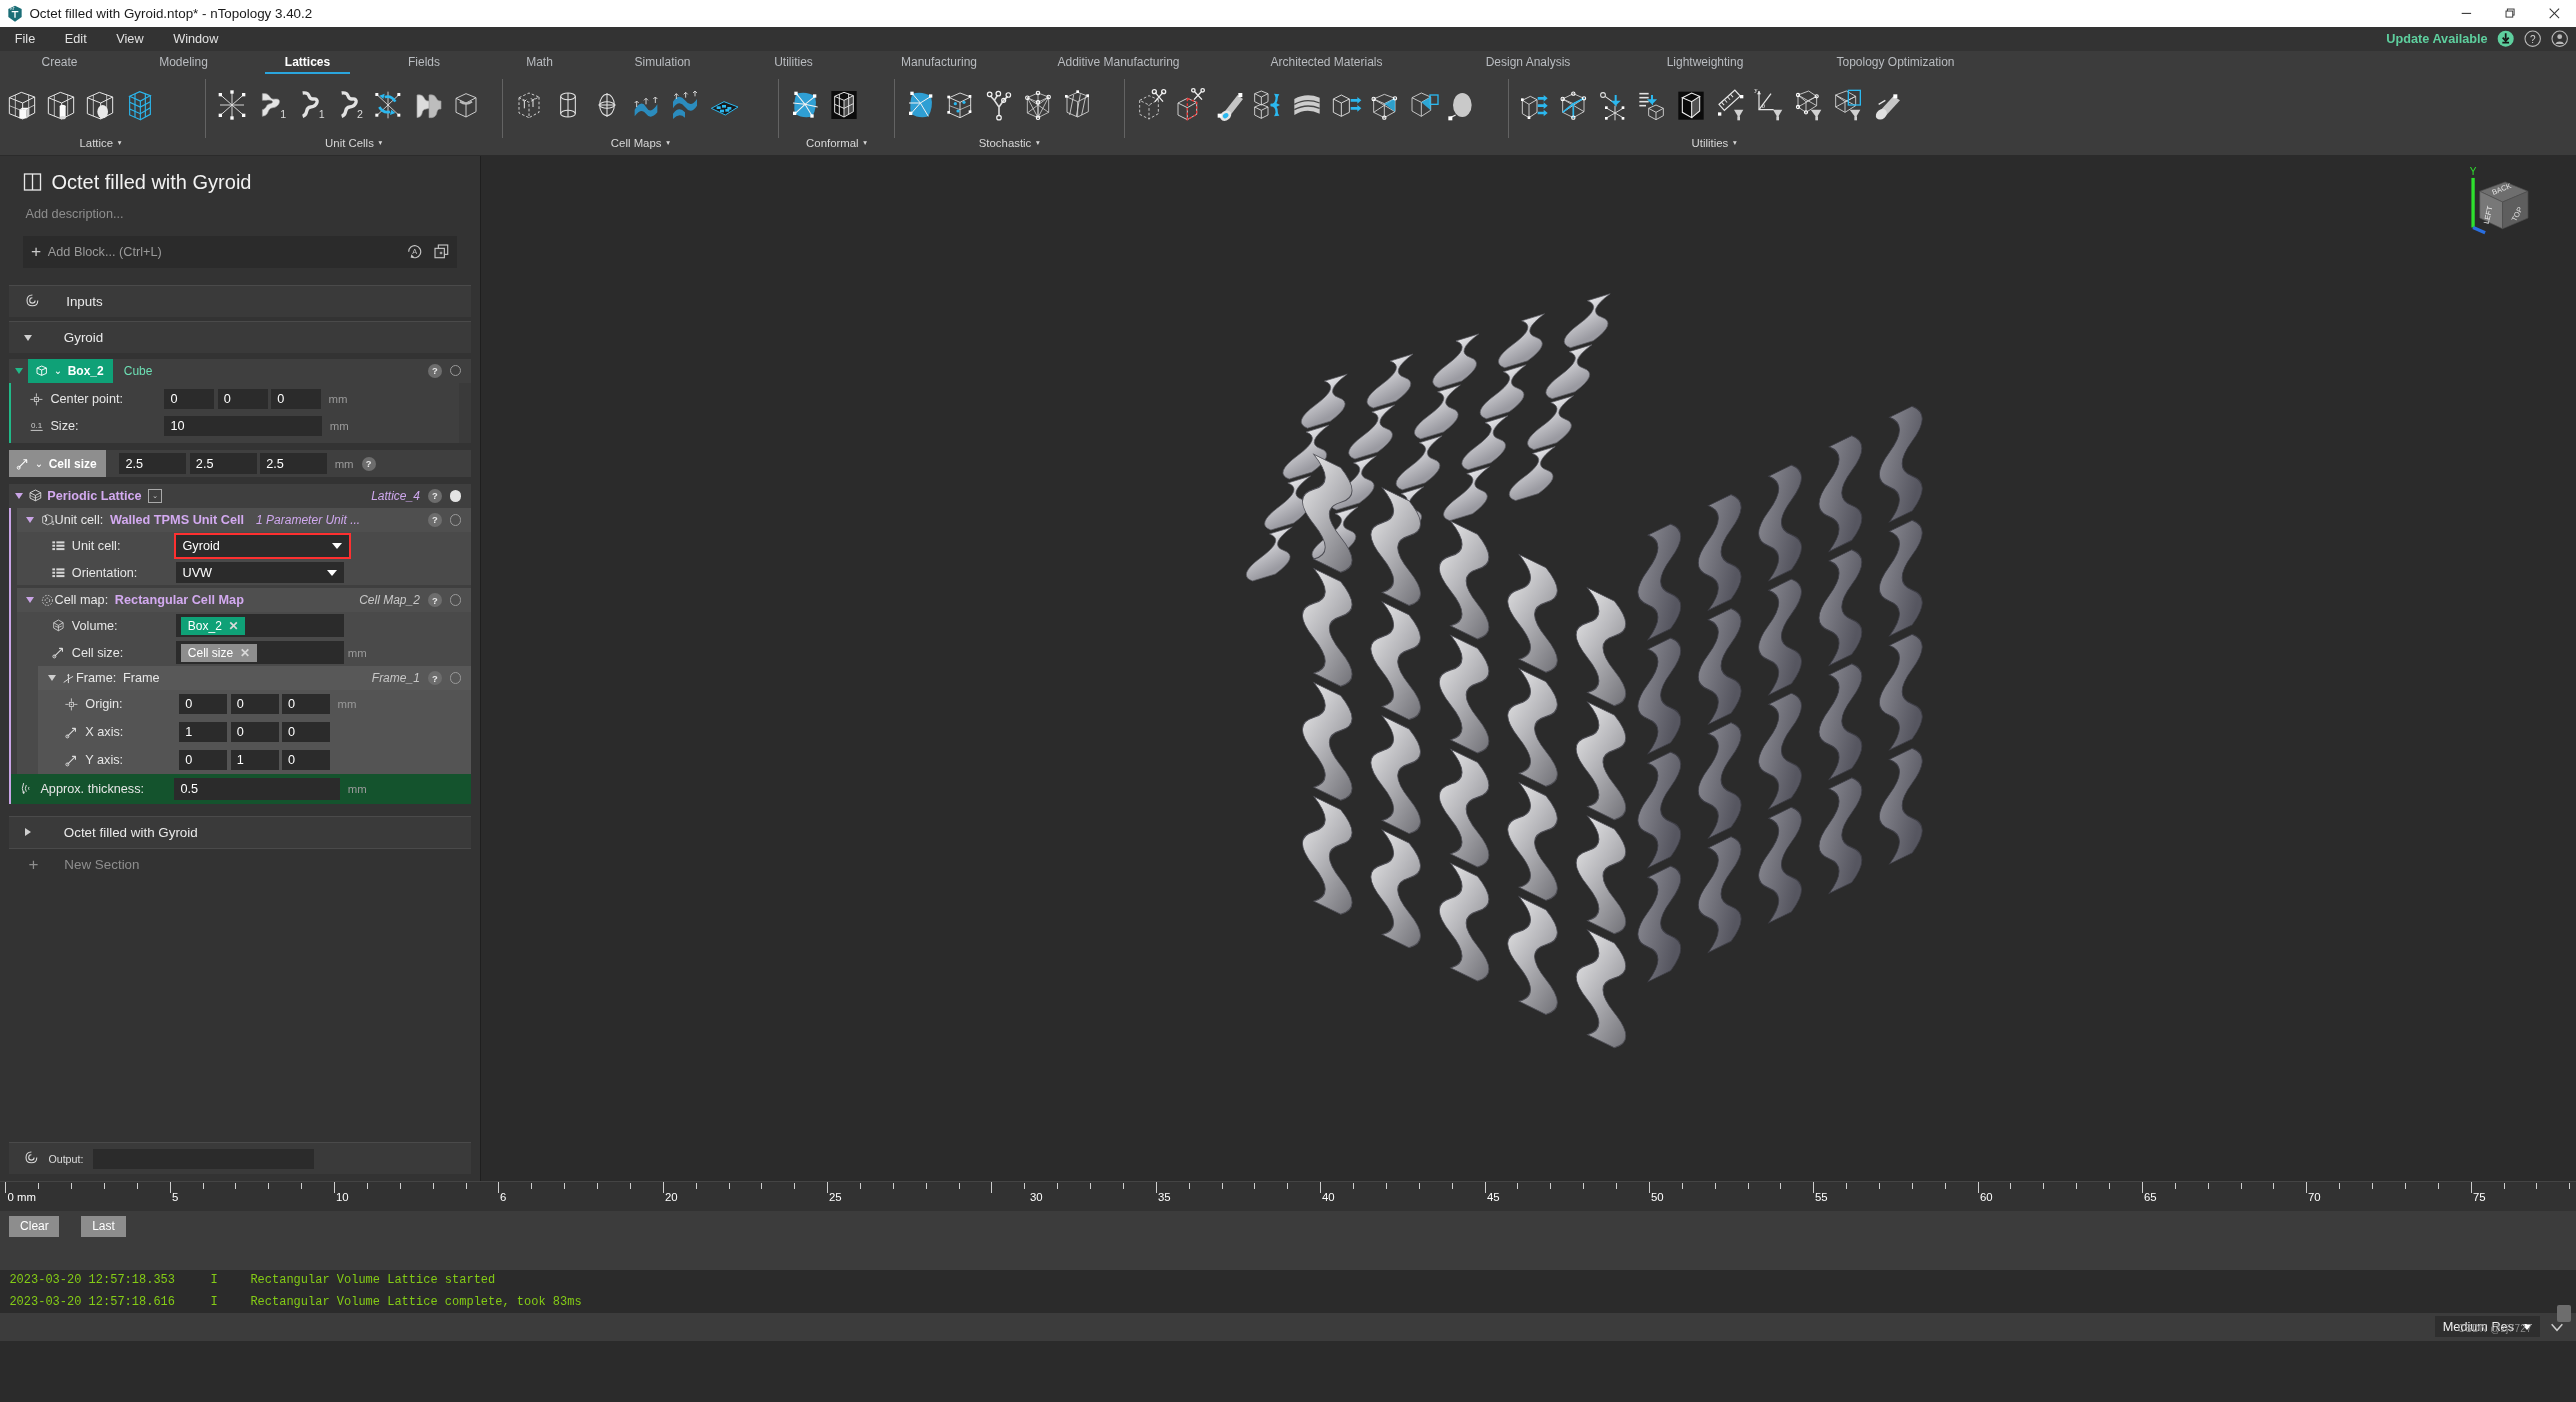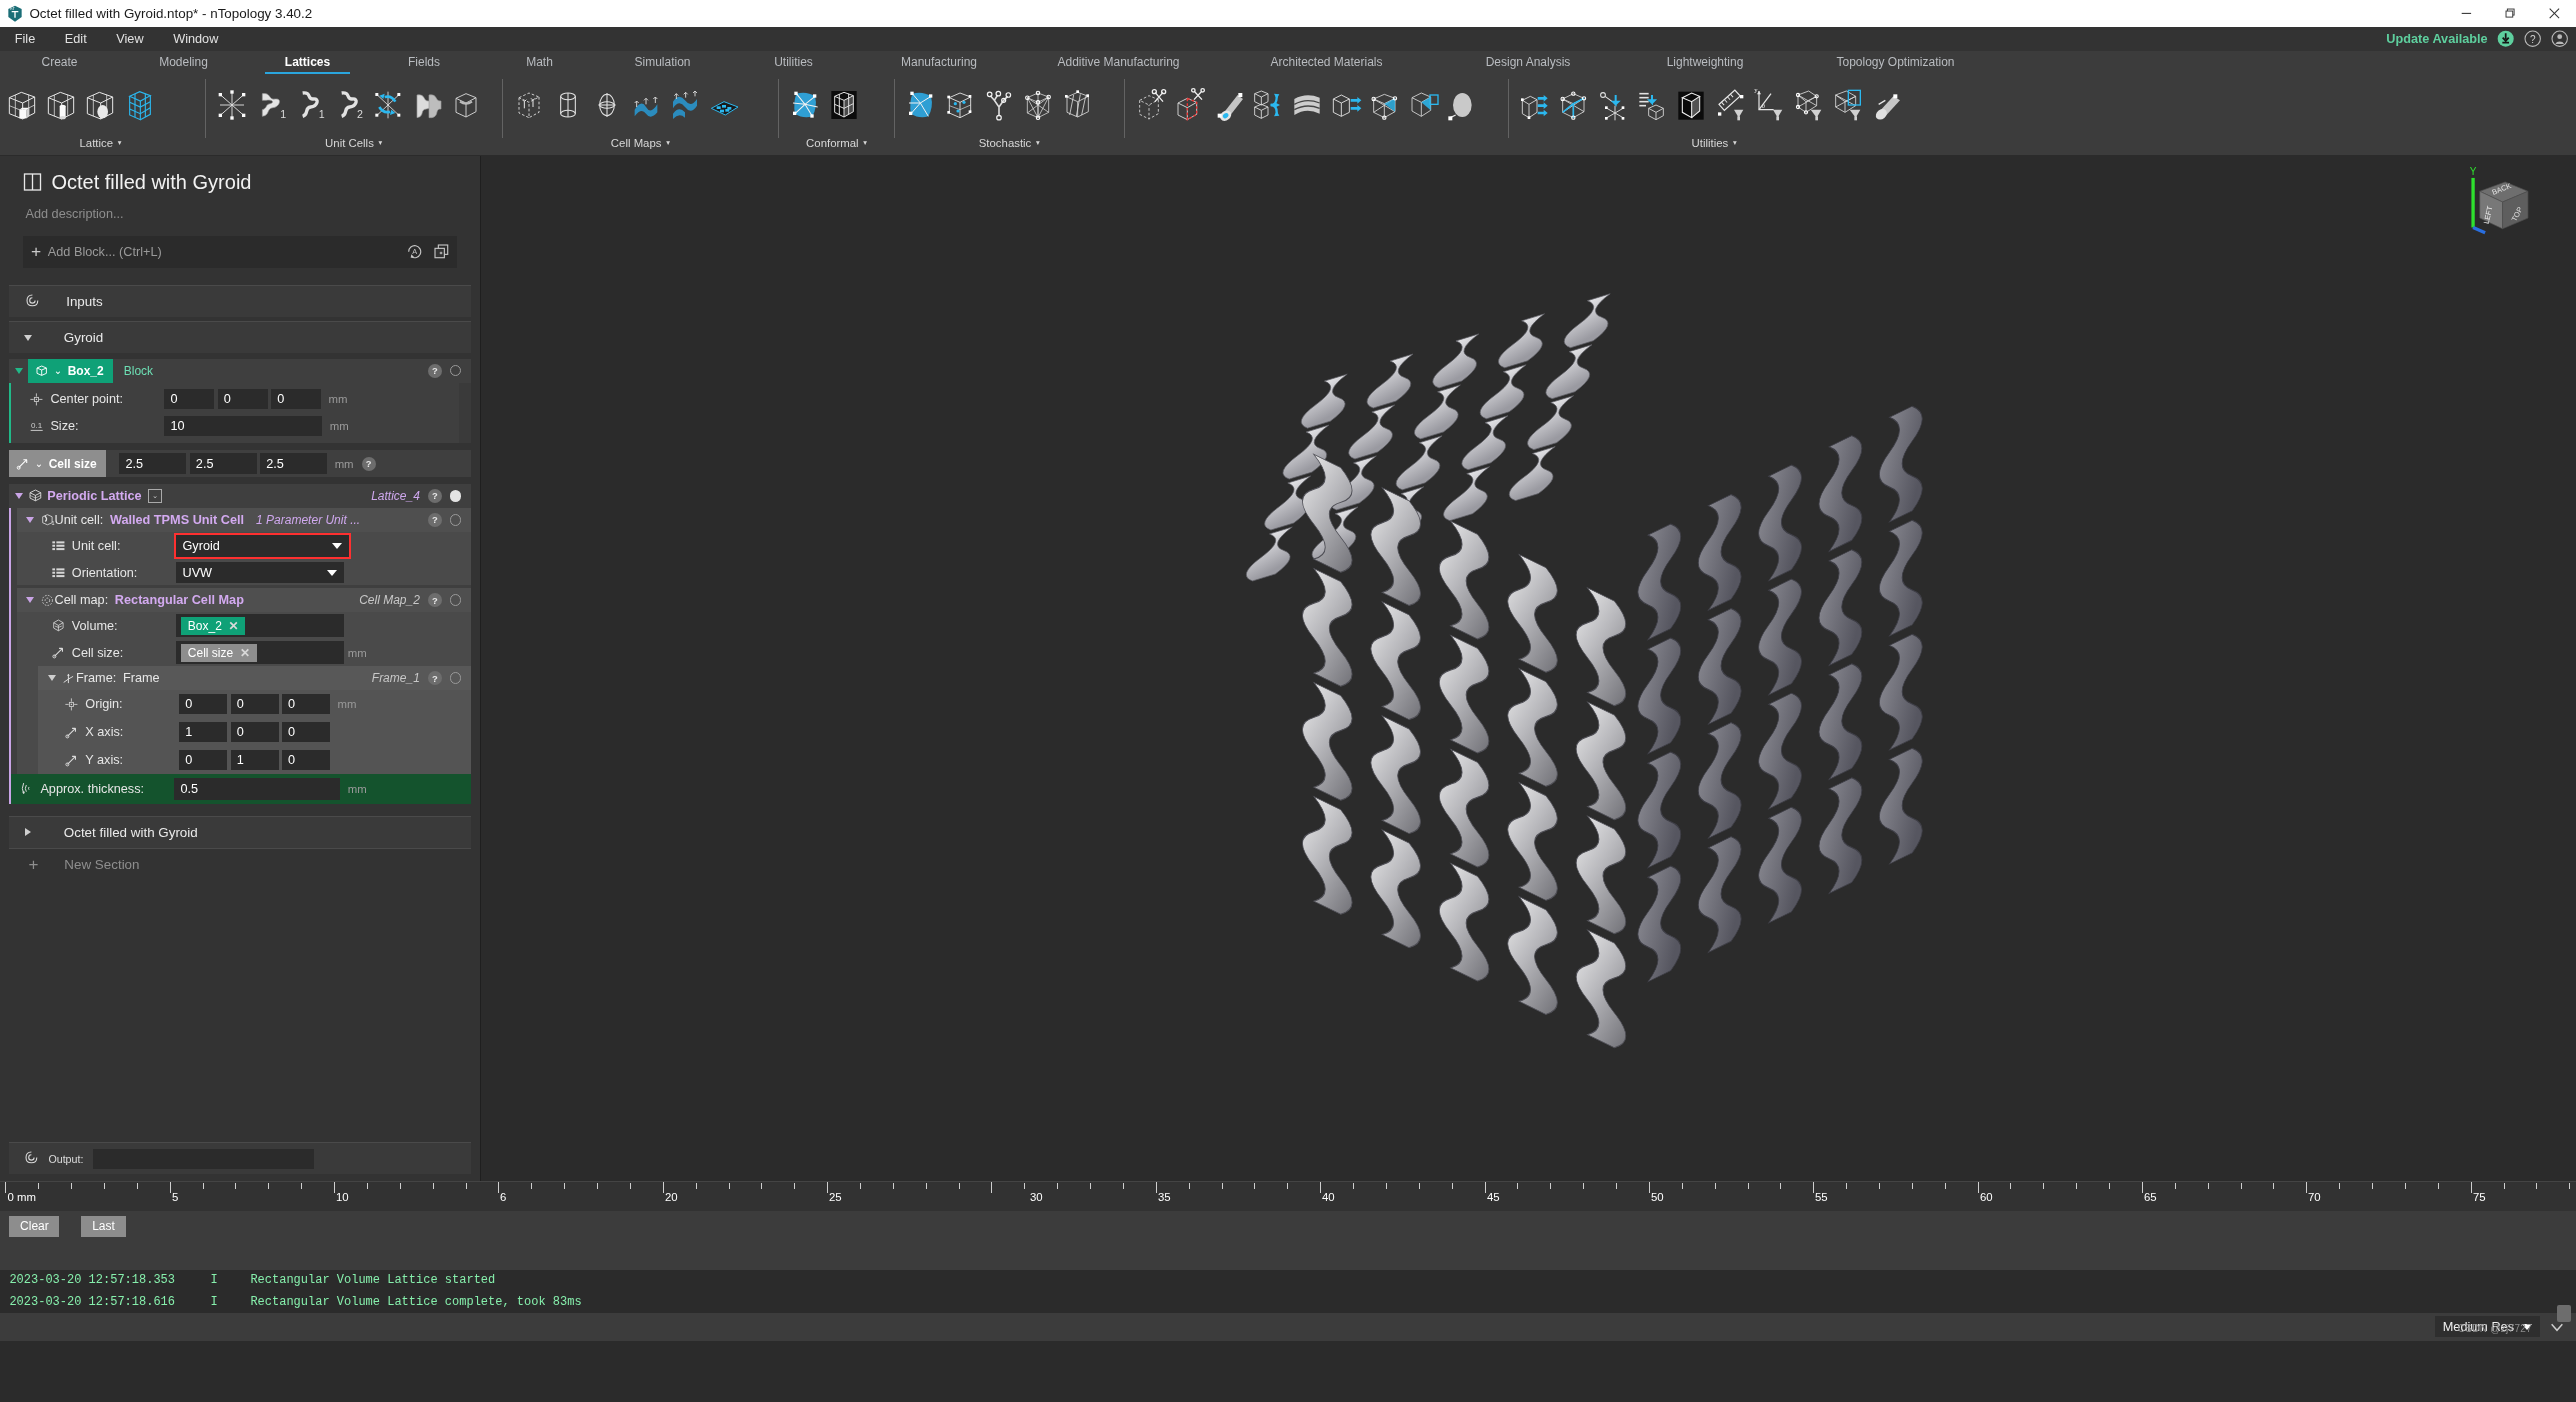--- a/index.html
+++ b/index.html
@@ -190,21 +190,21 @@
   #ruler .tick.min { height: 6px; top: 1.3px; }
   #ruler .lab { position: absolute; top: 9.4px; font-size: 11.4px; color: #ffffff; }
 
   
   #console { background: #3c3c3c; height: 59px; }
   #console .btns { display: flex; gap: 22px; padding: 5.4px 0 4px 9.4px; }
   #console .btn {
     background: #8d8d8d; color: #ffffff; font-size: 12px; padding: 3.4px 10.7px;
     min-width: 44px; text-align: center;
   }
-  #logs { background: #2b2b2b; height: 43px; font-family: "Liberation Mono", monospace; font-size: 12px; color: #86efac; }
+  #logs { background: #2b2b2b; height: 43px; font-family: "Liberation Mono", monospace; font-size: 12px; color: #84cc16; }
   #logs .lrow { display: flex; height: 21.5px; align-items: center; padding-left: 9.4px; }
   #logs .ts { width: 201px; }
   #logs .lvl { width: 40px; }
 
   
   #statusbar { height: 28px; background: #3c3c3c; position: relative; }
   #res-drop {
     position: absolute; right: 36px; top: 3.4px; background: #2e2e2e;
     height: 21.5px; display:flex; align-items:center; gap:8px; padding: 0 8px;
     font-size: 12.7px; color: #f0f0f0;
@@ -1001,21 +1001,21 @@
               <g fill="none" stroke="#ffffff" stroke-width="1.4">
                 <path d="M3 6 L10 3 L17 6 L10 9 Z"></path>
                   <path d="M3 6 L3 14 L10 17 L10 9"></path>
                   <path d="M17 6 L17 14 L10 17"></path>
               </g>
             </svg>
           </span>
           <span style="font-size:10px;font-weight:normal">⌄</span>
           <span>Box_2</span>
         </span>
-        <span class="lbl-cube">Block</span>
+        <span class="lbl-cube">Cube</span>
         <span class="row-right">
           <span class="qmark">?</span>
           <span class="dot-o"></span>
         </span>
       </div>
       <div class="green-body">
         <div class="prow">
           <span class="picon">
             <svg width="14.8" height="14.8" viewBox="0 0 22 22">
               <g stroke="#cfcfcf" stroke-width="1.3">

